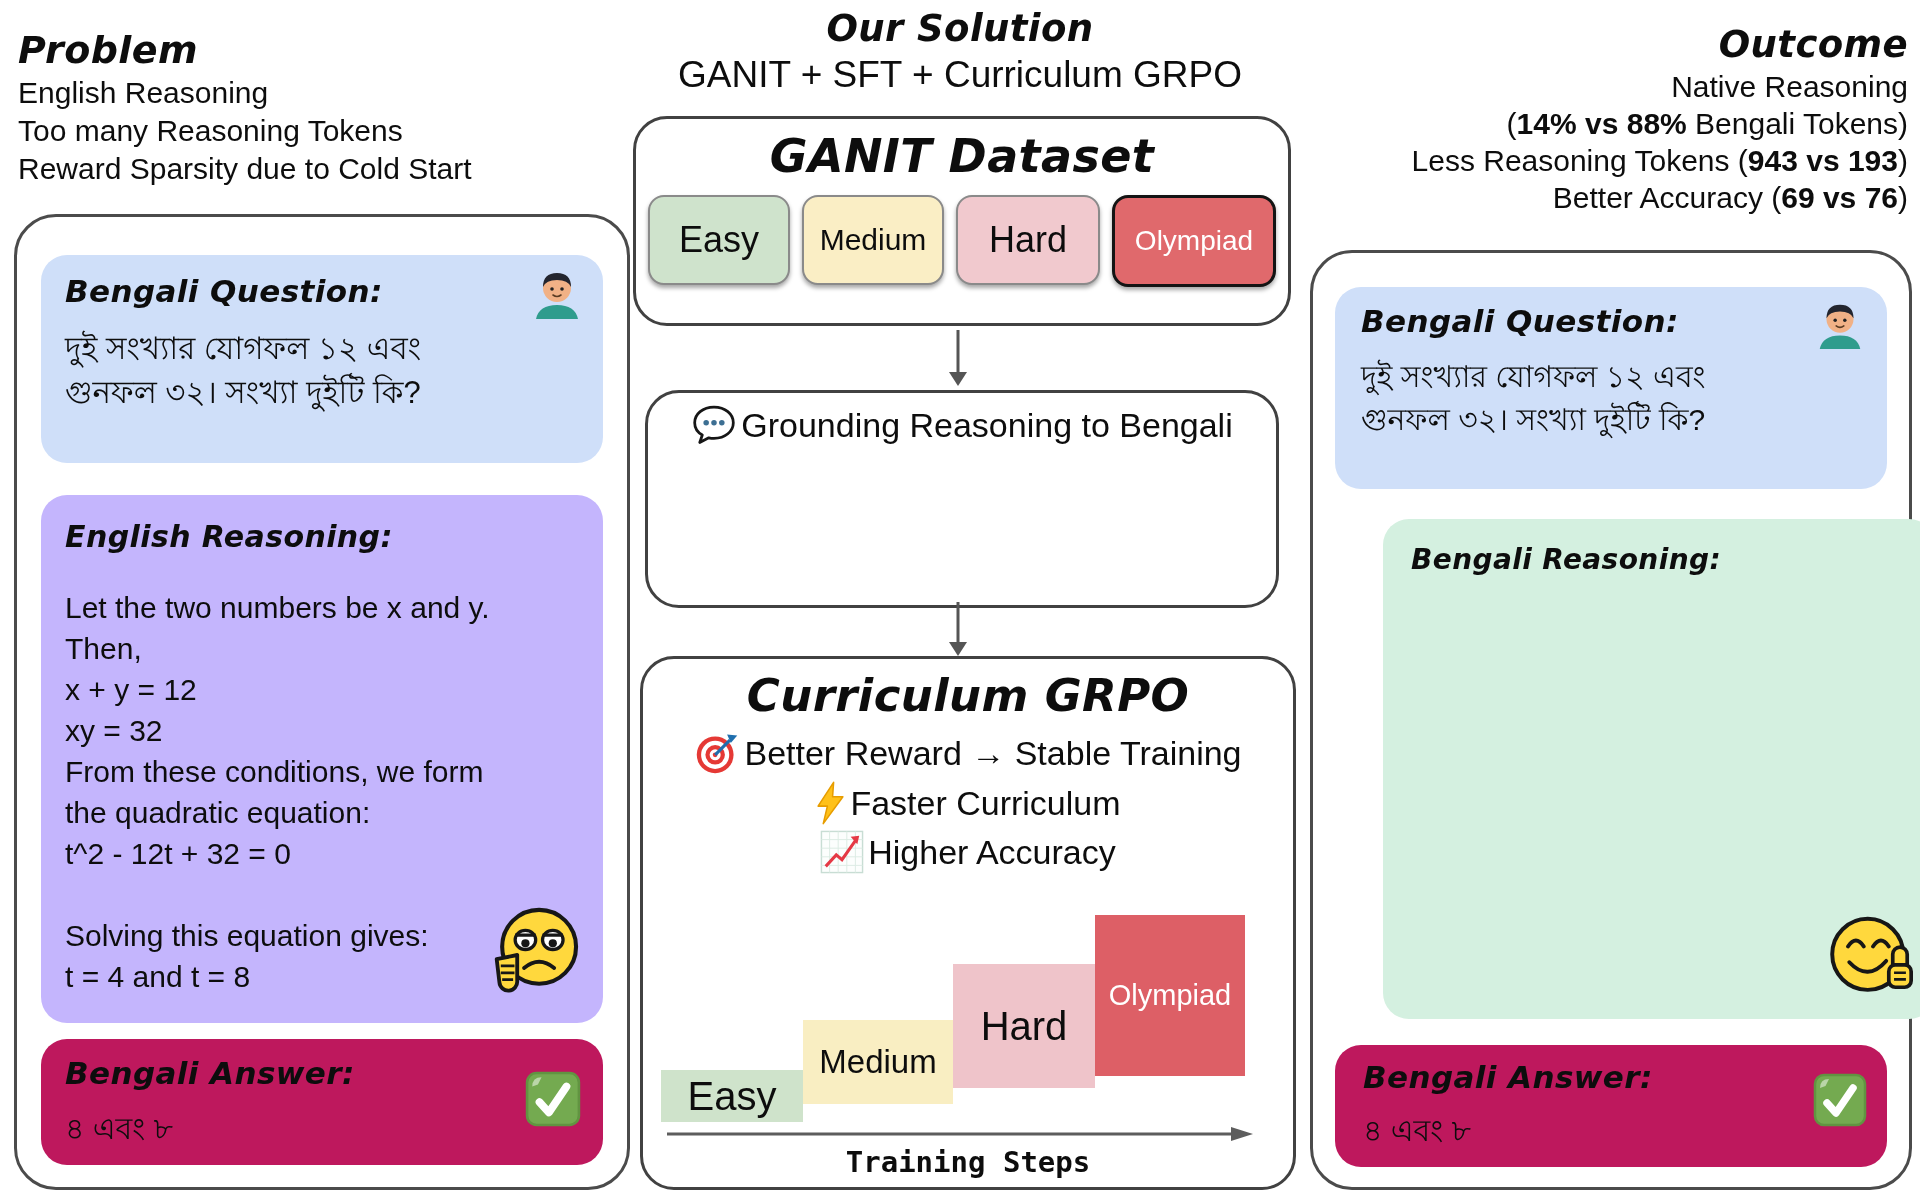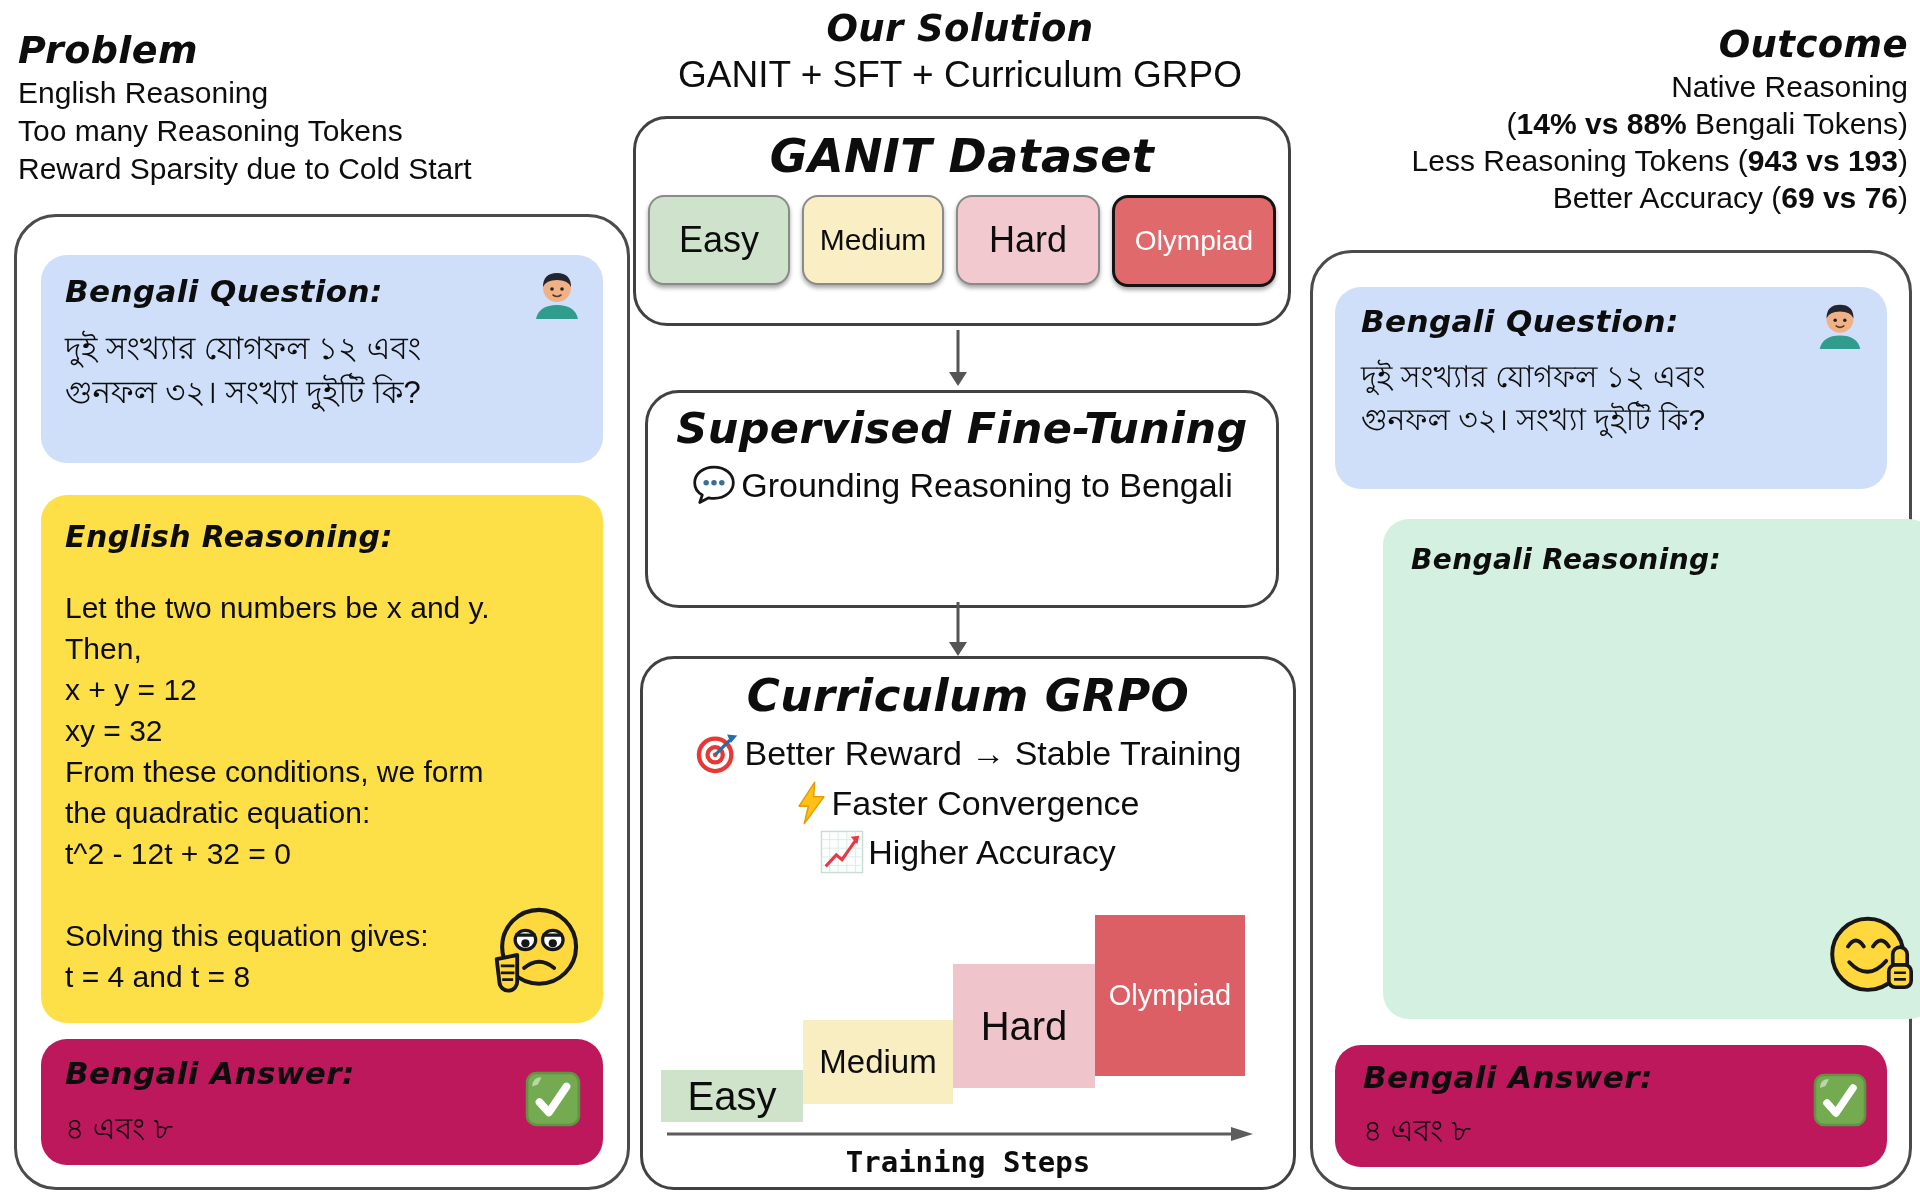--- a/index.html
+++ b/index.html
@@ -11,21 +11,21 @@
   
   .hdr-line{font-size:30px;line-height:38px;}
   .outcome-line{font-size:30px;line-height:37px;text-align:right;}
   .outcome-line b{font-weight:700;}
   
   .panel{position:absolute;border:3px solid #4b4b4b;border-radius:42px;background:#fff;}
   .cbox{position:absolute;border:3px solid #414141;border-radius:34px;background:#fff;}
   
   .card{position:absolute;border-radius:26px;}
   .q-bg{background:#cfdff9;}
-  .er-bg{background:#fde047;}
+  .er-bg{background:#c4b5fd;}
   .br-bg{background:#d4f0e0;margin-left:48px;}
   .ans-bg{background:#be185d;}
   .card-title{font-size:31px;}
   .card-body{font-size:30px;line-height:41px;white-space:pre-line;}
   
   .chip{height:86px;border-radius:16px;display:flex;align-items:center;justify-content:center;
         border:2px solid #8a8a8a;box-shadow:0 3px 4px rgba(0,0,0,.35);}
   .chip-easy{background:#cfe3cc;width:138px;font-size:36px;}
   .chip-medium{background:#faeec5;width:138px;font-size:30px;}
   .chip-hard{background:#f1c9ce;width:140px;font-size:36px;}
@@ -75,21 +75,20 @@
       <div class="chip chip-olympiad">Olympiad</div>
     </div>
   </div>
 
   <svg class="abs" style="left:947px;top:330px;" width="22" height="58">
     <line x1="11" y1="0" x2="11" y2="44" stroke="#555" stroke-width="3"></line>
     <path d="M2,42 h18 l-9,14 z" fill="#555"></path>
   </svg>
 
   <div class="cbox" style="left:645px;top:390px;width:628px;height:212px;">
-    <div class="hw center" style="font-size:43px;margin-top:10px;">Supervised Fine-Tuning</div>
     <div class="bullet" style="margin-top:10px;">
       <span class="ic">
         <svg viewBox="0 0 50 46" width="46" height="43">
           <path d="M25,3 C12.8,3 4,10.6 4,20 c0,5.6 3.2,10.5 8.3,13.4 L9.5,41.5 l9.8,-5.1 c1.8,0.4 3.7,0.6 5.7,0.6 12.2,0 21,-7.6 21,-17 S37.2,3 25,3 z" fill="#fff" stroke="#161616" stroke-width="3" stroke-linejoin="round"></path>
           <circle cx="16.5" cy="20" r="3" fill="#3d6f93"></circle>
             <circle cx="25" cy="20" r="3" fill="#3d6f93"></circle>
             <circle cx="33.5" cy="20" r="3" fill="#3d6f93"></circle>
         </svg>
       </span>
       <span>Grounding Reasoning to Bengali</span>
@@ -117,21 +116,21 @@
         </svg>
       </span>
       <span>Better Reward → Stable Training</span>
     </div>
     <div class="bullet" style="margin-top:5px;">
       <span class="ic">
         <svg viewBox="0 0 30 42" width="31" height="44">
           <path d="M18,1 L3,24 h9 L8,41 L27,15 h-10 z" fill="#ffc119" stroke="#e79d00" stroke-width="1.5" stroke-linejoin="round"></path>
         </svg>
       </span>
-      <span>Faster Convergence</span>
+      <span>Faster Curriculum</span>
     </div>
     <div class="bullet" style="margin-top:5px;">
       <span class="ic">
         <svg viewBox="0 0 46 46" width="44" height="44">
           <rect x="1.5" y="1.5" width="43" height="43" fill="#fcfefd" stroke="#c8ddd4" stroke-width="1.5"></rect>
           <path d="M1.5,10 h43 M1.5,19 h43 M1.5,28 h43 M1.5,37 h43 M10,1.5 v43 M19,1.5 v43 M28,1.5 v43 M37,1.5 v43" stroke="#dcebe4" stroke-width="1" fill="none"></path>
           <polyline points="6,38 17,26 23,31 37,11" fill="none" stroke="#e53945" stroke-width="3.2"></polyline>
           <path d="M32,7 l9,-1 -2,9 z" fill="#e53945"></path>
         </svg>
       </span>

